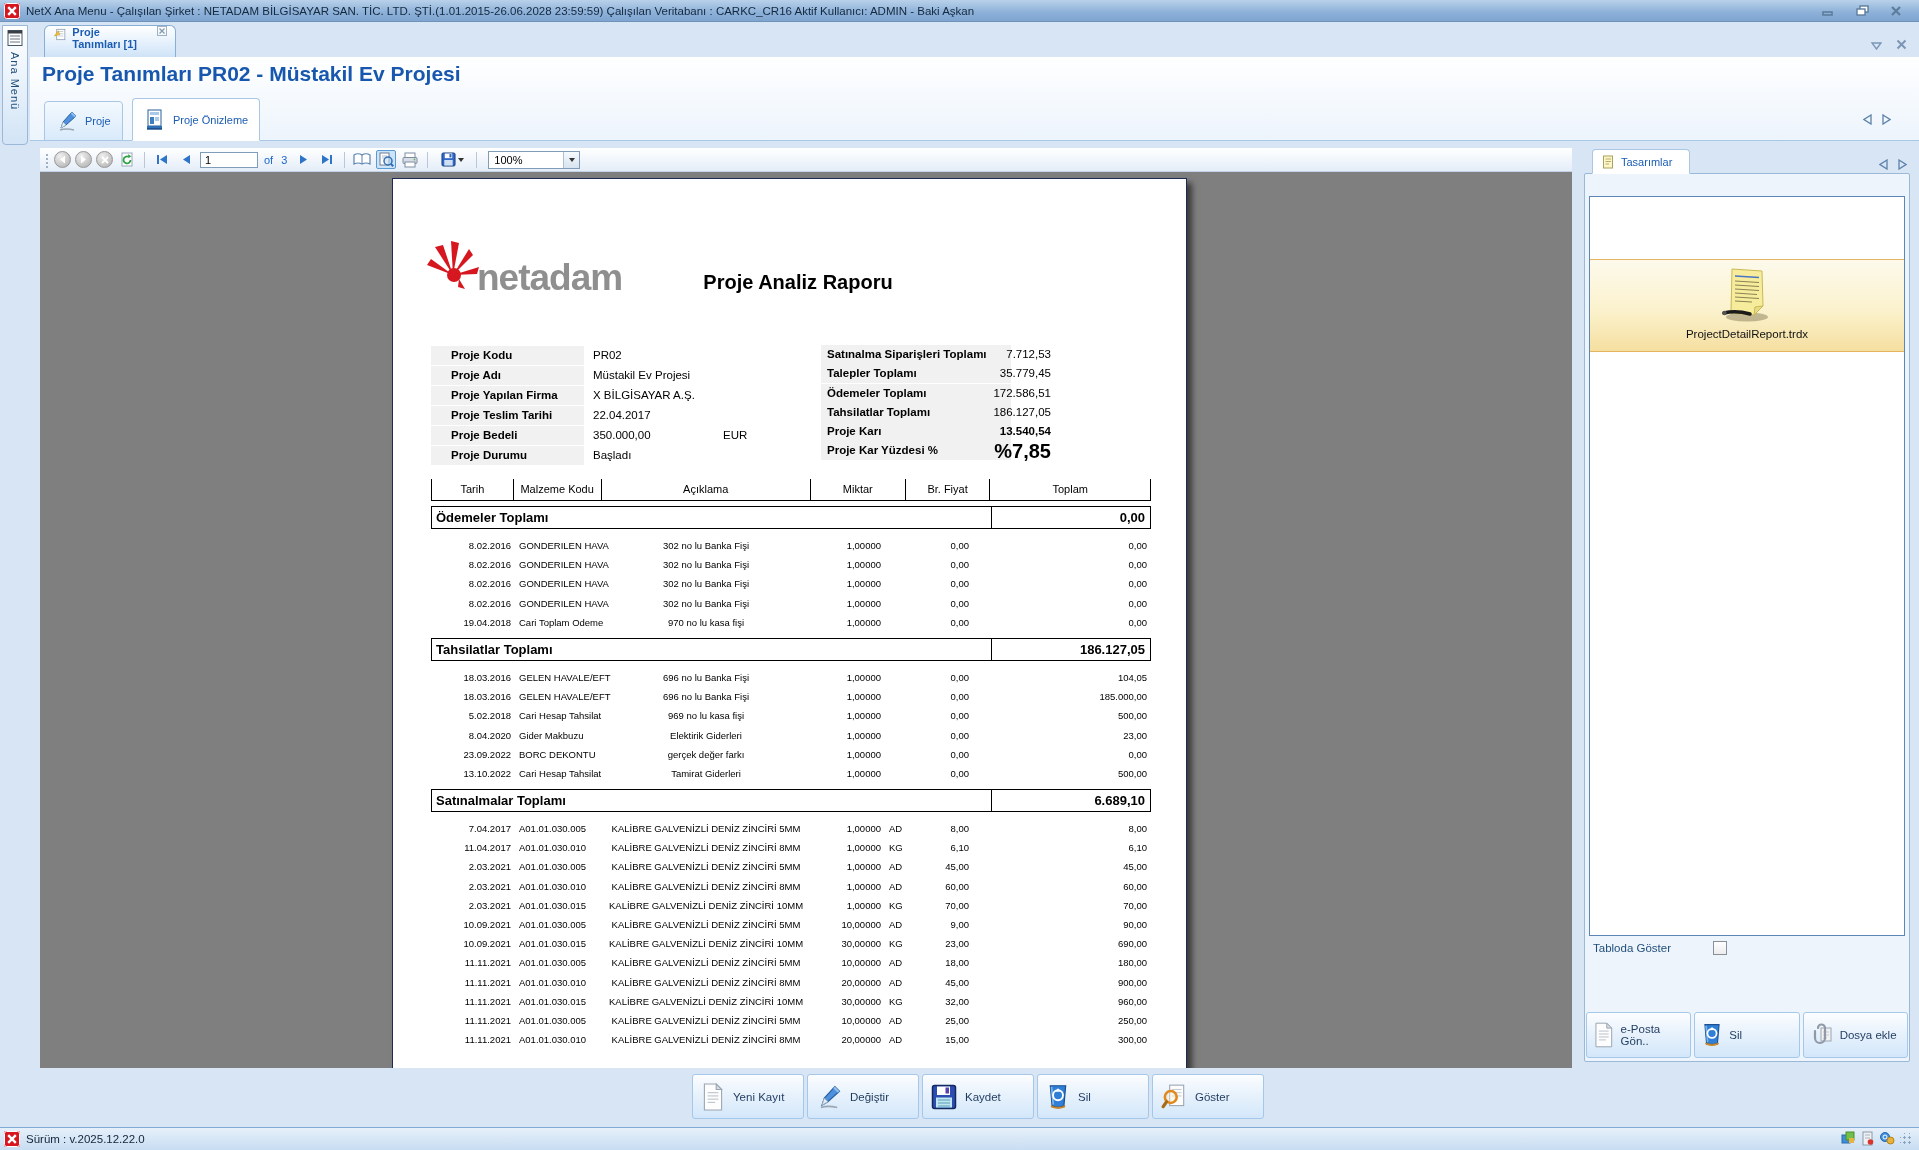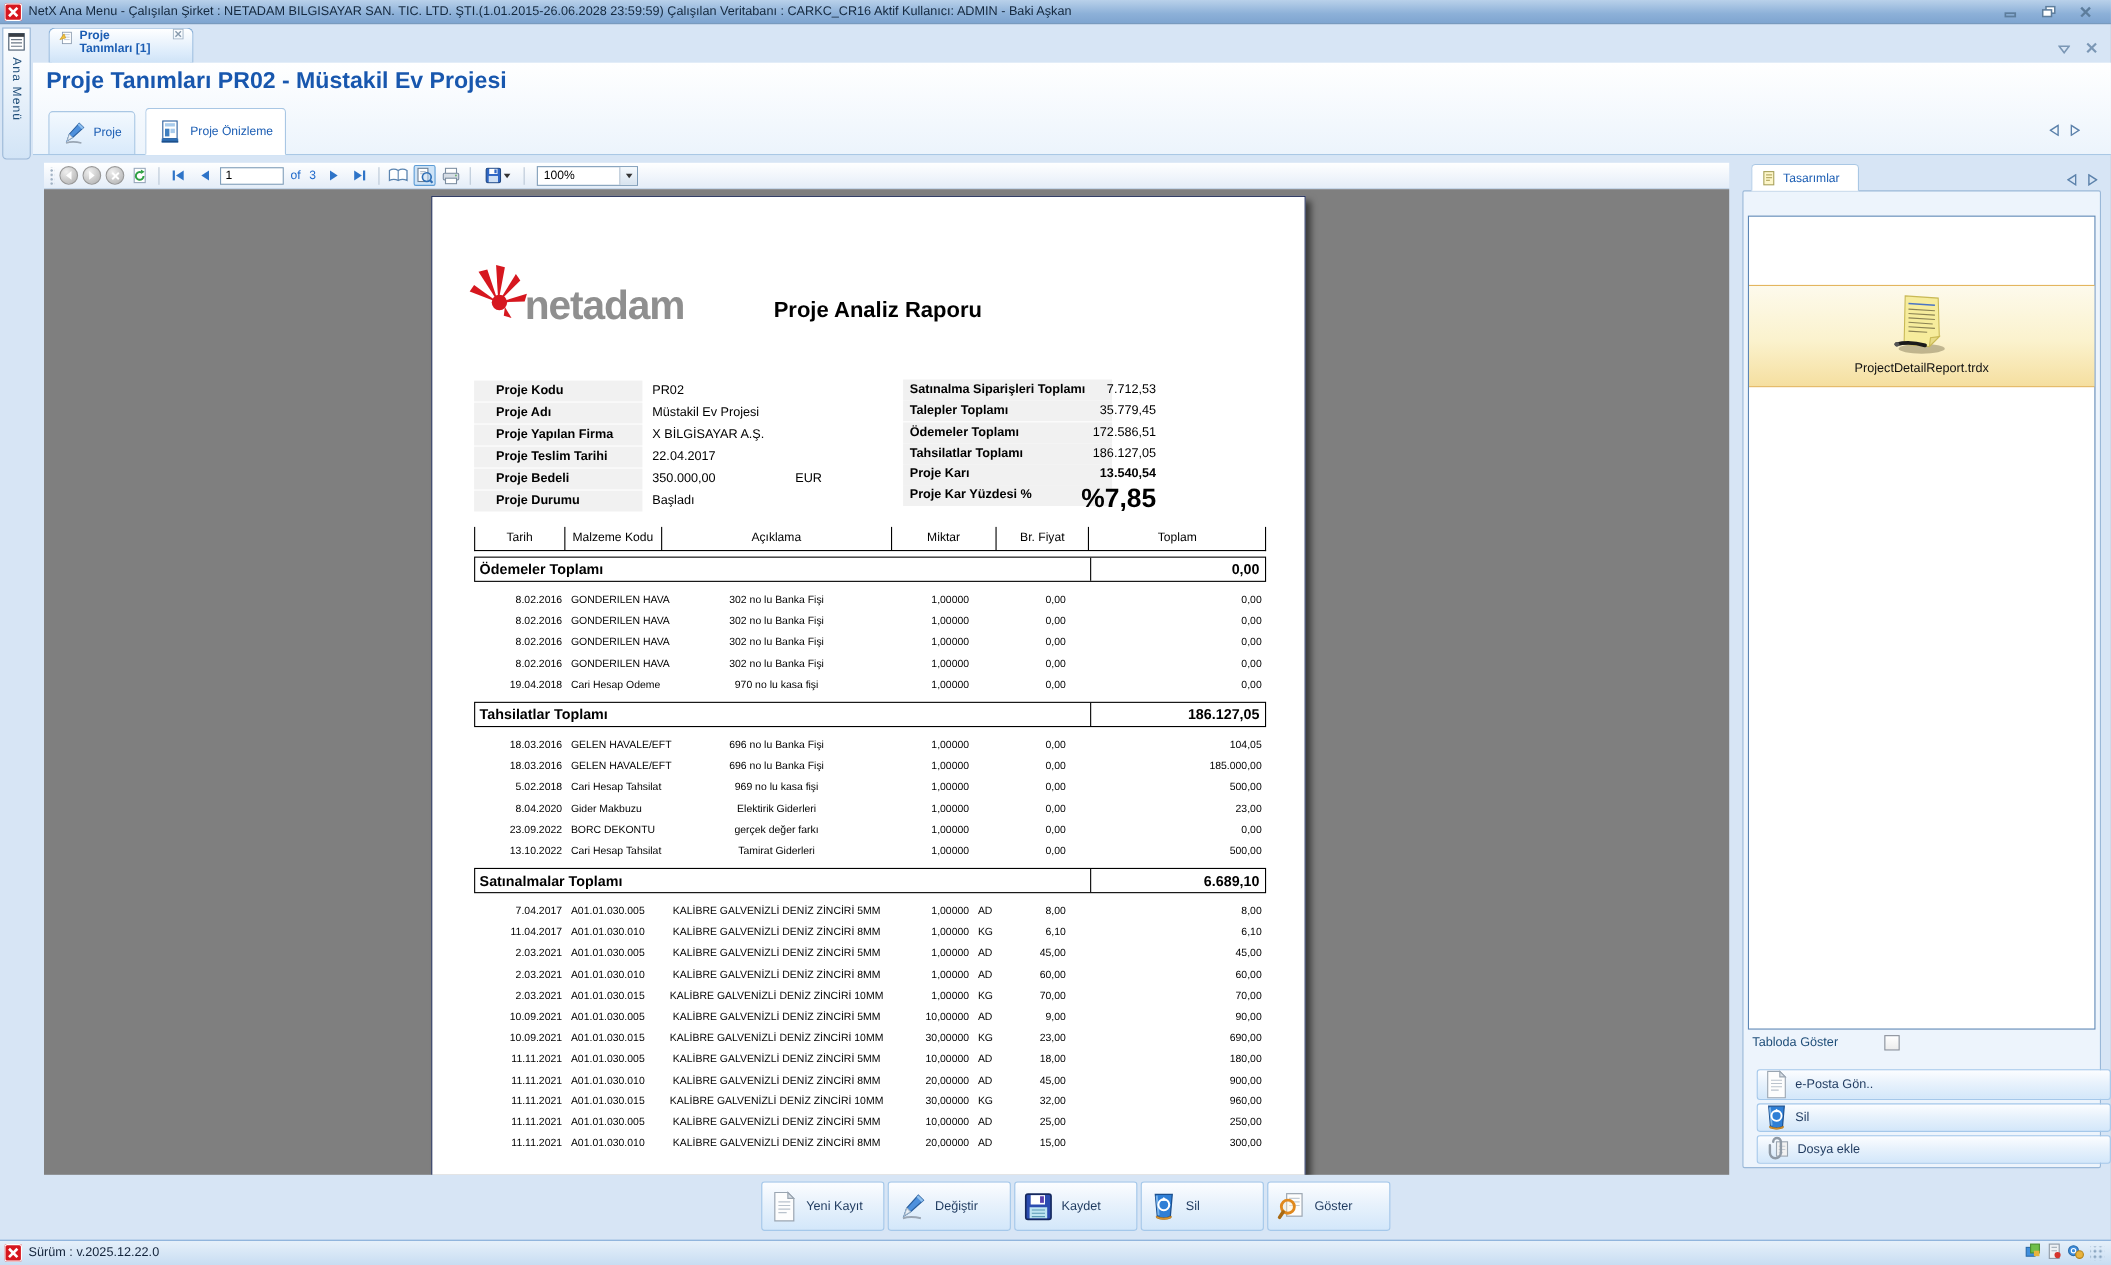--- a/index.html
+++ b/index.html
@@ -86,21 +86,21 @@
     font-weight:bold; font-size:11.5px; padding:3px 0 0 20px; }
   .info-value { position:absolute; left:162px; top:3px; font-size:11.5px; white-space:nowrap; }
   .info-extra { position:absolute; left:292px; top:3px; font-size:11.5px; }
 
   .totals-block { position:absolute; left:428px; top:166px; width:232px; }
   .tot-row { position:relative; height:19.3px; }
   .tot-label { position:absolute; left:0; top:0; width:190px; height:19px; background:#f1f1f1;
     font-weight:bold; font-size:11.5px; padding:3px 0 0 6px; white-space:nowrap; }
   .tot-value { position:absolute; right:2px; top:3px; font-size:11.5px; }
   .tot-row.bold .tot-value { font-weight:bold; }
-  .tot-row.big .tot-value { font-weight:bold; font-size:24px; top:-1px;text-align:center; }
+  .tot-row.big .tot-value { font-weight:bold; font-size:20px; top:-1px;text-align:center; }
 
   .detail-table { position:absolute; left:38px; top:300px; width:720px; }
   .dt-caption { height:21px; border:1.5px solid #000; text-align:center; font-weight:bold;
     font-size:12.5px; line-height:19px; }
   .dt-header { display:flex; height:22px; border:1.5px solid #000; border-top:none; }
   .dt-h { border-right:1px solid #000; text-align:center; line-height:20px; font-size:11px; }
   .dt-h:last-child { border-right:none; }
   .dt-band { position:relative; height:23px; border:1.5px solid #000; margin-top:5px; }
   .dt-band .t { position:absolute; left:4px; top:3px; font-size:13px; font-weight:bold; }
   .dt-band .v { position:absolute; right:0; top:0; width:159px; height:100%;
@@ -125,21 +125,21 @@
     background:#edf4fc; border:1px solid #9ab8d8; border-radius:2px; }
   .designs-list { position:absolute; left:4px; top:22px; right:4px; height:740px; background:#fff; border:1px solid #5c86b5; }
   .design-item { position:absolute; left:0; top:18px; right:0; height:93px;
     background:linear-gradient(#fdfaec,#fbf2cd 55%,#f5dfa0);
     border-top:1px solid #e3b55e; border-bottom:1px solid #e3b55e; text-align:center;margin-top:44px; }
   .design-item svg { margin-top:4px; }
   .design-item .lbl { display:block; font-size:11.5px; color:#111; margin-top:-2px; }
   .show-row-label { position:absolute; left:8px; top:768px; font-size:11.5px; color:#1f4e79; }
   .show-checkbox { position:absolute; left:128px; top:767px; width:14px; height:14px;
     border:1px solid #8a9099; background:linear-gradient(#fff,#ececec); }
-  .designs-buttons { position:absolute; left:11px; bottom:3px; width:100%; padding:0 1px; display:flex; gap:3px;flex-direction:column; }
+  .designs-buttons { position:absolute; left:0; bottom:3px; width:100%; padding:0 1px; display:flex; gap:3px; }
   .pbtn { flex:1; height:46px; background:linear-gradient(#fcfdff,#e8f2fc 45%,#d3e7fa);
     border:1px solid #a5c8ea; border-radius:3px; display:flex; align-items:center; gap:6px;
     padding-left:6px; font-size:11.5px; color:#1f3a5f; cursor:default; }
 
   
   .bottom-bar { position:absolute; left:692px; top:1074px; display:flex; gap:3px; }
   .bbtn { width:112px; height:45px; background:linear-gradient(#fcfdff,#e8f2fc 45%,#d3e7fa);
     border:1px solid #a5c8ea; border-radius:3px; display:flex; align-items:center; gap:8px;
     padding-left:8px; font-size:11.5px; color:#1f3a5f; cursor:default; }
 
@@ -458,21 +458,21 @@
             <div class="dt-row">
               <span class="rc-date">8.02.2016</span>
               <span class="rc-code">GONDERILEN HAVA</span>
               <span class="rc-desc">302 no lu Banka Fişi</span>
               <span class="rc-qty">1,00000</span>
               <span class="rc-price">0,00</span>
               <span class="rc-total">0,00</span>
             </div>
             <div class="dt-row">
               <span class="rc-date">19.04.2018</span>
-              <span class="rc-code">Cari Hesap Odeme</span>
+              <span class="rc-code">Cari Toplam Odeme</span>
               <span class="rc-desc">970 no lu kasa fişi</span>
               <span class="rc-qty">1,00000</span>
               <span class="rc-price">0,00</span>
               <span class="rc-total">0,00</span>
             </div>
           </div>
           <div class="dt-band">
             <span class="t">Tahsilatlar Toplamı</span>
             <span class="v">186.127,05</span>
           </div>

